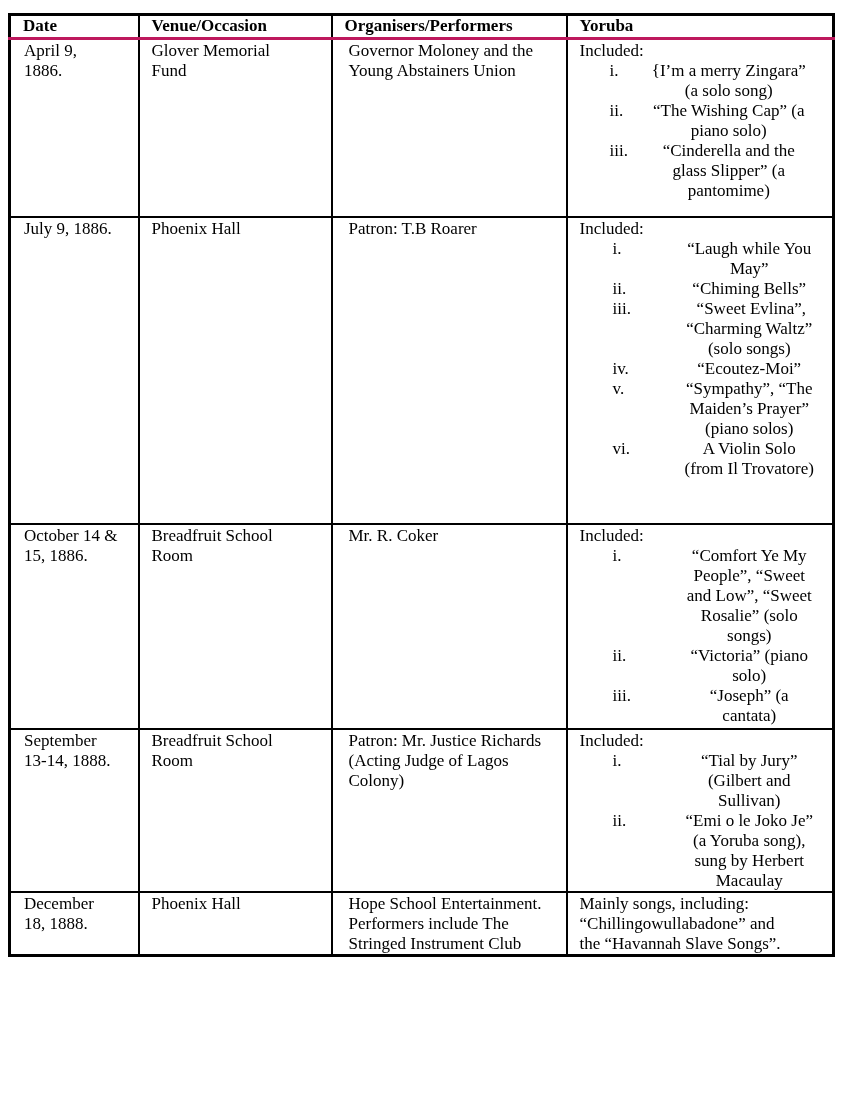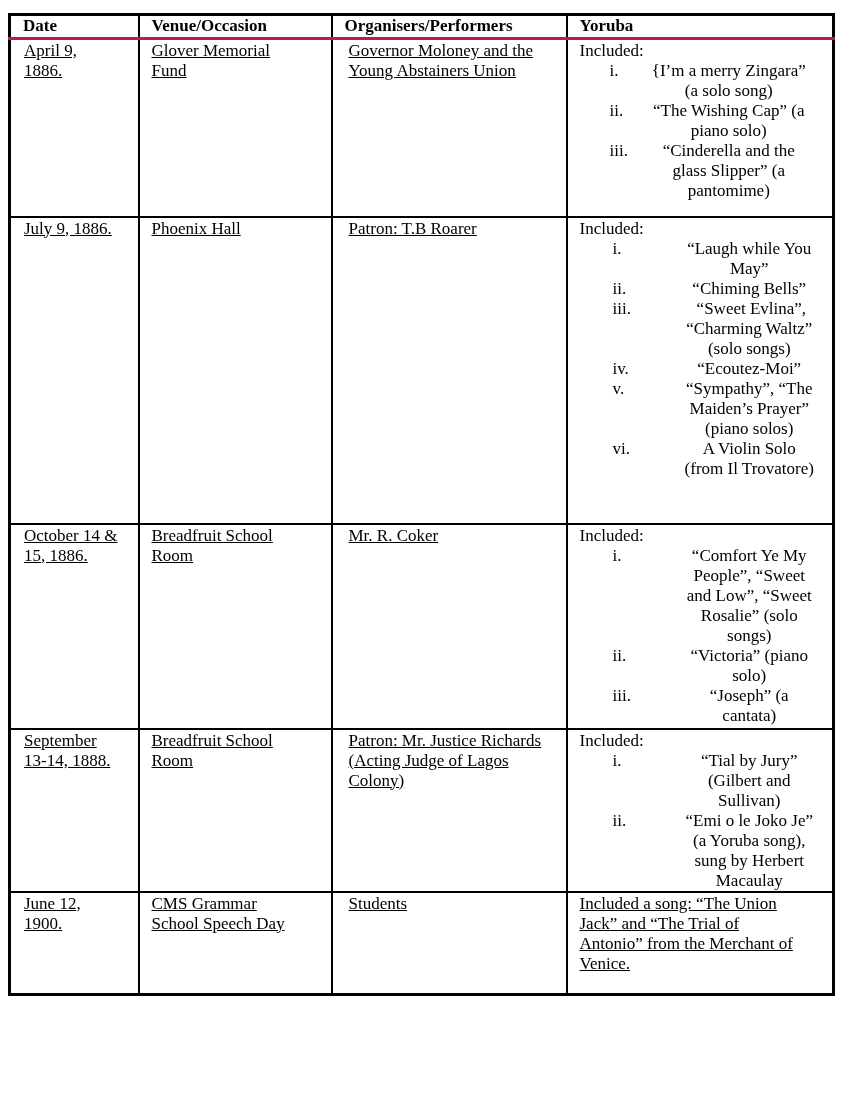--- a/index.html
+++ b/index.html
@@ -37,21 +37,21 @@
     font-weight: bold;
     text-align: left;
     height: 21px;
     padding-top: 0;
     line-height: 20px;
   }
   td.col-date  { padding-left: 13px; }
   td.col-venue { padding-left: 12px; }
   td.col-org   { padding-left: 16px; }
   td.col-items { }
-  .multiline { white-space: pre-line; text-decoration: underline; }
+  .multiline { white-space: pre-line; }
   .items-list { margin: 0; }
   .li { display: flex; }
   .li .num { flex: 0 0 auto; }
   .li .txt { flex: 1 1 auto; white-space: pre-line; text-align: center; }
   .tight .li { padding-left: 30px; }
   .tight .num { width: 21px; }
   .wide .li { padding-left: 33px; }
   .wide .num { width: 59px; }
   tr.r1 { height: 178px; }
   tr.r2 { height: 307px; margin-top: 48px; }
@@ -203,27 +203,27 @@
             <span class="num">ii.</span>
             <span class="txt">“Emi o le Joko Je”
 (a Yoruba song),
 sung by Herbert
 Macaulay</span>
           </div>
         </div>
       </td>
     </tr>
 
-
-    <tr class="r6">
-      <td class="col-date multiline">June 12,
-1900.</td>
-      <td class="col-venue multiline">CMS Grammar
-School Speech Day</td>
-      <td class="col-org multiline">Students</td>
-      <td class="col-items multiline">Included a song: “The Union
-Jack” and “The Trial of
-Antonio” from the Merchant of
-Venice.</td>
-    </tr>
+    <tr class="r5">
+      <td class="col-date multiline">December
+18, 1888.</td>
+      <td class="col-venue multiline">Phoenix Hall</td>
+      <td class="col-org multiline">Hope School Entertainment.
+Performers include The
+Stringed Instrument Club</td>
+      <td class="col-items multiline">Mainly songs, including:
+“Chillingowullabadone” and
+the “Havannah Slave Songs”.</td>
+    </tr>
+
 
   </tbody>
 </table>
 
 </body></html>

